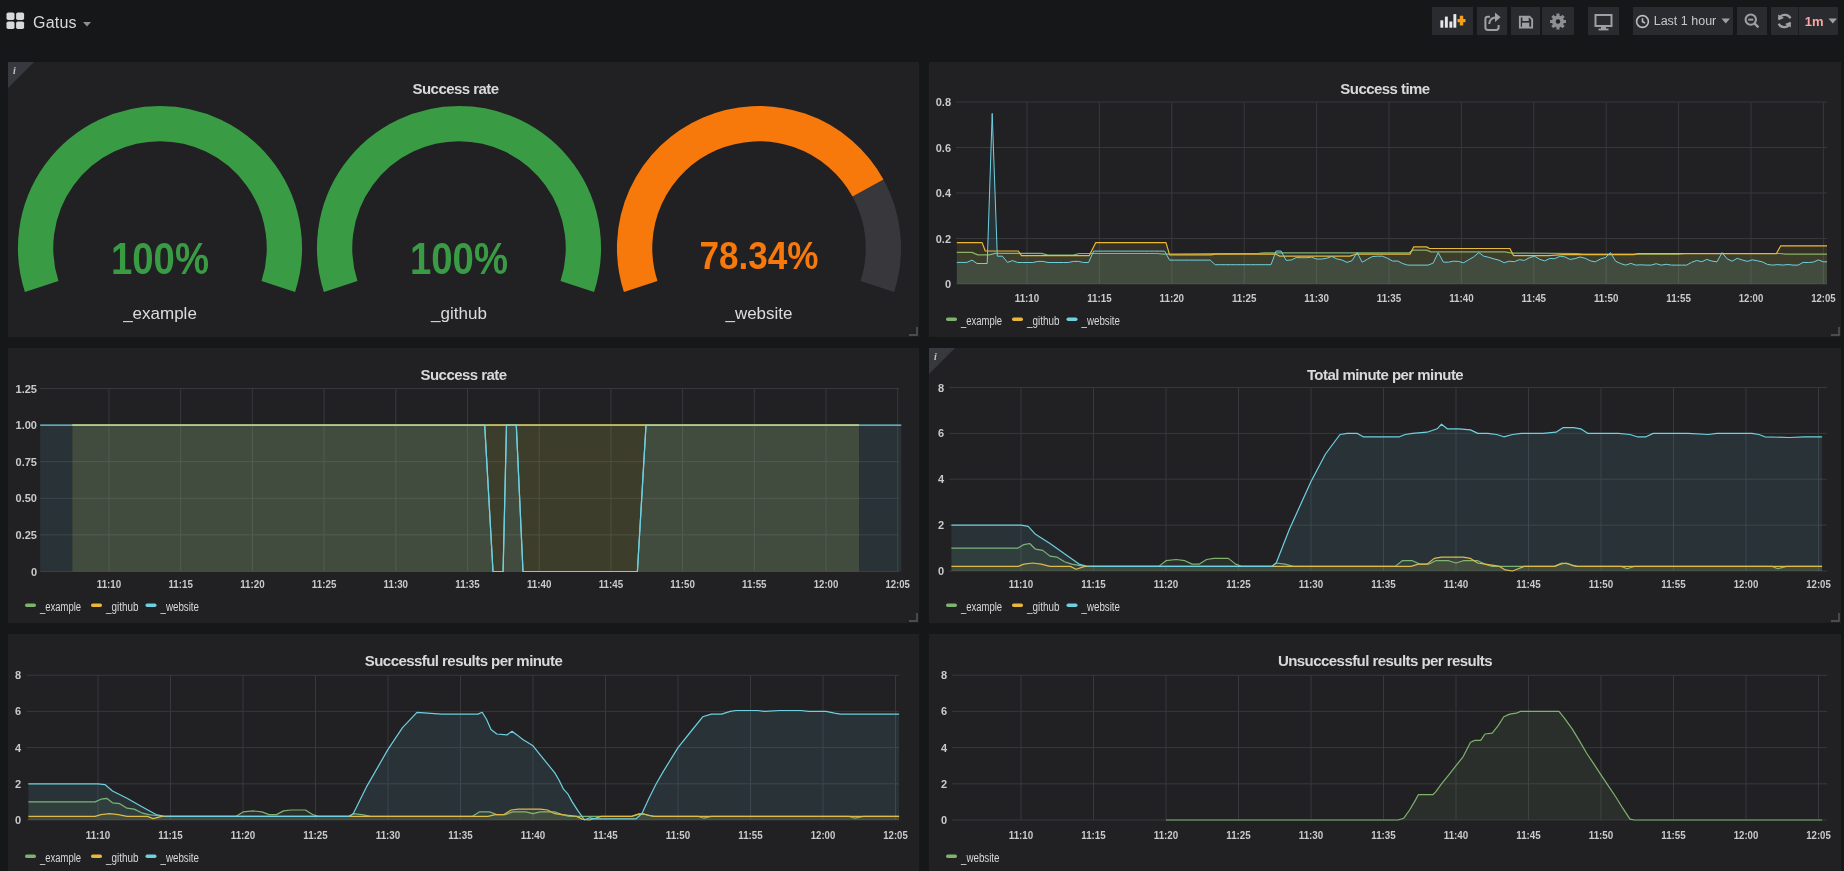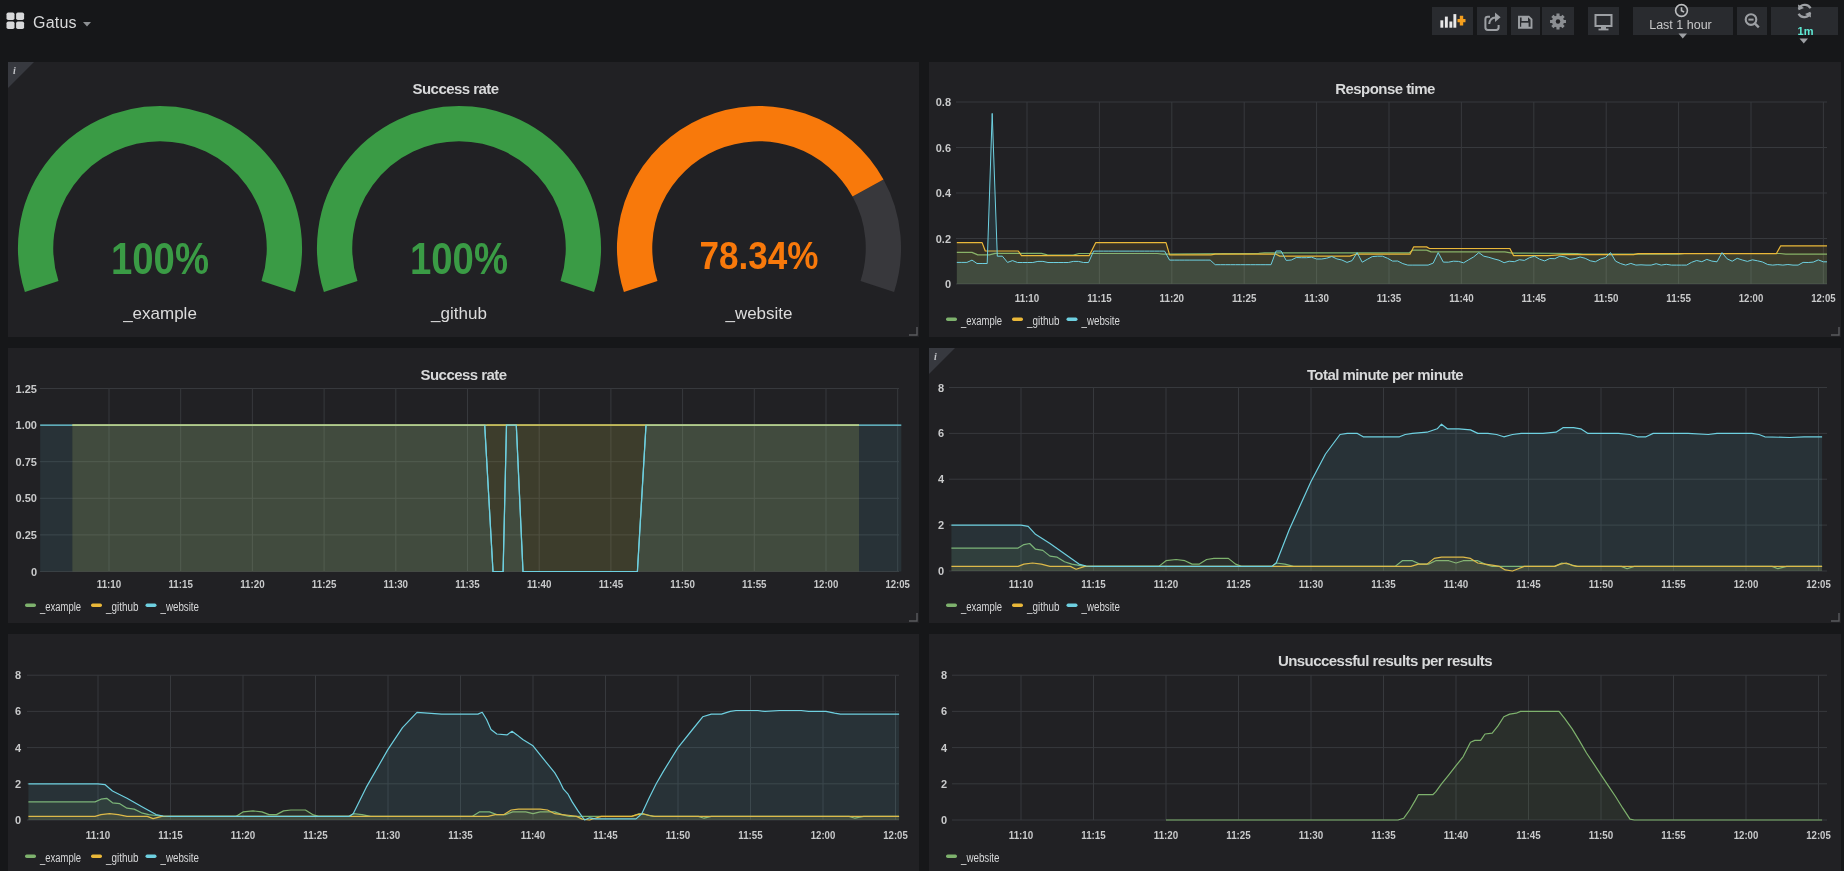--- a/index.html
+++ b/index.html
@@ -1,21 +1,21 @@
 <!DOCTYPE html>
 <html><head><meta charset="utf-8"><style>
 * { margin:0; padding:0; box-sizing:border-box; }
 body { background:#161719; font-family:"Liberation Sans", sans-serif; width:1844px; height:871px; overflow:hidden; }
 #root { position:relative; width:1844px; height:635px; background:#161719; }
 .panel { position:absolute; background:#212124; }
 .ptitle { position:absolute; top:0; left:0; right:0; text-align:center; font-size:15px; font-weight:700; color:#d8d9da; padding-top:5px; letter-spacing:-0.55px;margin-top:13px; }
 .plot { position:absolute; left:0; top:0; }
 .icorner { position:absolute; left:0; top:0; }
 .rsz { position:absolute; right:1px; bottom:1px; }
-.tbtn { position:absolute; top:7px; height:28px; background:#292b2f; display:flex; align-items:center; justify-content:center;flex-direction:column; }
+.tbtn { position:absolute; top:7px; height:28px; background:#292b2f; display:flex; align-items:center; justify-content:center; }
 </style></head>
 <body>
 <div id="root">
 <svg style="position:absolute;left:0;top:0" width="120" height="42">
       <rect x="6.5" y="12.5" width="8" height="7.6" rx="1.8" fill="#d8d9da"></rect>
       <rect x="16.1" y="12.5" width="8" height="7.6" rx="1.8" fill="#d8d9da"></rect>
       <rect x="6.5" y="21.5" width="8" height="7.6" rx="1.8" fill="#d8d9da"></rect>
       <rect x="16.1" y="21.5" width="8" height="7.6" rx="1.8" fill="#d8d9da"></rect>
     </svg>
     <div style="position:absolute;left:33px;top:13.5px;font-size:16px;color:#d8d9da;letter-spacing:0.2px">Gatus</div>
@@ -76,21 +76,21 @@
 </svg>
     </div>
     <div class="tbtn" style="left:1770.5px;width:67px;white-space:nowrap">
       <svg width="27" height="28" viewBox="0 0 27 28" style="flex:none">
 <path d="M19.5 11.2 a6.3 6.3 0 0 0 -11.6 1.2" fill="none" stroke="#9da0a4" stroke-width="2.3"></path>
 <path d="M7 7.5 L7.6 13.2 L13 11 Z" fill="#9da0a4"></path>
 <path d="M7.6 16.8 a6.3 6.3 0 0 0 11.6 -1.2" fill="none" stroke="#9da0a4" stroke-width="2.3"></path>
 <path d="M20 20.5 L19.4 14.8 L14 17 Z" fill="#9da0a4"></path>
 </svg>
       <div style="width:1px;height:28px;background:#1a1c1e"></div>
-      <span style="color:#5eead4;font-weight:700;font-size:11px;margin:0 4px 0 7px">1m</span>
+      <span style="color:#fca5a5;font-weight:700;font-size:13px;margin:0 4px 0 7px">1m</span>
       <svg width="10" height="8" viewBox="0 0 10 8" style="flex:none">
         <path d="M0.5 1.5 L9 1.5 L4.75 6.5 Z" fill="#9da0a4"></path>
       </svg>
     </div>
 <div class="panel" style="left:8px;top:62px;width:911px;height:275px">
       <div class="ptitle" style="text-indent:-16px">Success rate</div>
       <svg class="icorner" width="26" height="26">
         <path d="M0 0 L26 0 L0 26 Z" fill="#37393f"></path>
         <text x="5" y="12" font-size="10" font-weight="700" font-family="Liberation Serif, serif" fill="#c3c5c9" font-style="italic">i</text>
       </svg>
@@ -104,21 +104,21 @@
         <path d="M 860.03 126.10 A 124.4 124.4 0 0 1 869.31 224.44" stroke="#38383c" stroke-width="35.3" fill="none"></path>
         <path d="M 632.69 224.44 A 124.4 124.4 0 0 1 860.03 126.10" stroke="#f8790b" stroke-width="35.3" fill="none"></path>
         <text x="751" y="206.5" text-anchor="middle" font-size="38" font-weight="700" fill="#f8790b" textLength="119" lengthAdjust="spacingAndGlyphs">78.34%</text>
         <text x="751" y="256.5" text-anchor="middle" font-size="17" fill="#dcdcdc">_website</text>
       </svg>
       <svg class="rsz" width="10" height="10">
         <path d="M1 9 L9 9 L9 1" fill="none" stroke="#5a5b5e" stroke-width="1.4"></path>
       </svg>
     </div>
     <div class="panel" style="left:929px;top:62px;width:912px;height:275px">
-      <div class="ptitle">Response time</div>
+      <div class="ptitle">Success time</div>
       <svg class="plot" width="912" height="275" viewBox="0 0 912 275">
         <line x1="27" y1="222.0" x2="898" y2="222.0" stroke="#37393d" stroke-width="1"></line>
         <line x1="27" y1="176.5" x2="898" y2="176.5" stroke="#37393d" stroke-width="1"></line>
         <line x1="27" y1="131.0" x2="898" y2="131.0" stroke="#37393d" stroke-width="1"></line>
         <line x1="27" y1="85.5" x2="898" y2="85.5" stroke="#37393d" stroke-width="1"></line>
         <line x1="27" y1="40.0" x2="898" y2="40.0" stroke="#37393d" stroke-width="1"></line>
         <line x1="98.0" y1="40.0" x2="98.0" y2="222.0" stroke="#37393d" stroke-width="1"></line>
         <line x1="170.4" y1="40.0" x2="170.4" y2="222.0" stroke="#37393d" stroke-width="1"></line>
         <line x1="242.8" y1="40.0" x2="242.8" y2="222.0" stroke="#37393d" stroke-width="1"></line>
         <line x1="315.2" y1="40.0" x2="315.2" y2="222.0" stroke="#37393d" stroke-width="1"></line>
@@ -274,20 +274,21 @@
         <rect x="83" y="255.5" width="11" height="3.4" rx="1.7" fill="#eab839"></rect>
         <text x="98" y="262.5" font-size="12" fill="#d8d9da" textLength="32.5" lengthAdjust="spacingAndGlyphs">_github</text>
         <rect x="137.5" y="255.5" width="11" height="3.4" rx="1.7" fill="#6ed0e0"></rect>
         <text x="152.5" y="262.5" font-size="12" fill="#d8d9da" textLength="38.5" lengthAdjust="spacingAndGlyphs">_website</text>
       </svg>
       <svg class="rsz" width="10" height="10">
         <path d="M1 9 L9 9 L9 1" fill="none" stroke="#5a5b5e" stroke-width="1.4"></path>
       </svg>
     </div>
     <div class="panel" style="left:8px;top:634px;width:911px;height:275px">
+      <div class="ptitle">Successful results per minute</div>
       <svg class="plot" width="911" height="275" viewBox="0 0 911 275">
         <line x1="19" y1="186.0" x2="891" y2="186.0" stroke="#37393d" stroke-width="1"></line>
         <line x1="19" y1="149.8" x2="891" y2="149.8" stroke="#37393d" stroke-width="1"></line>
         <line x1="19" y1="113.6" x2="891" y2="113.6" stroke="#37393d" stroke-width="1"></line>
         <line x1="19" y1="77.4" x2="891" y2="77.4" stroke="#37393d" stroke-width="1"></line>
         <line x1="19" y1="41.2" x2="891" y2="41.2" stroke="#37393d" stroke-width="1"></line>
         <line x1="90.0" y1="41.2" x2="90.0" y2="186.0" stroke="#37393d" stroke-width="1"></line>
         <line x1="162.5" y1="41.2" x2="162.5" y2="186.0" stroke="#37393d" stroke-width="1"></line>
         <line x1="235.0" y1="41.2" x2="235.0" y2="186.0" stroke="#37393d" stroke-width="1"></line>
         <line x1="307.5" y1="41.2" x2="307.5" y2="186.0" stroke="#37393d" stroke-width="1"></line>

